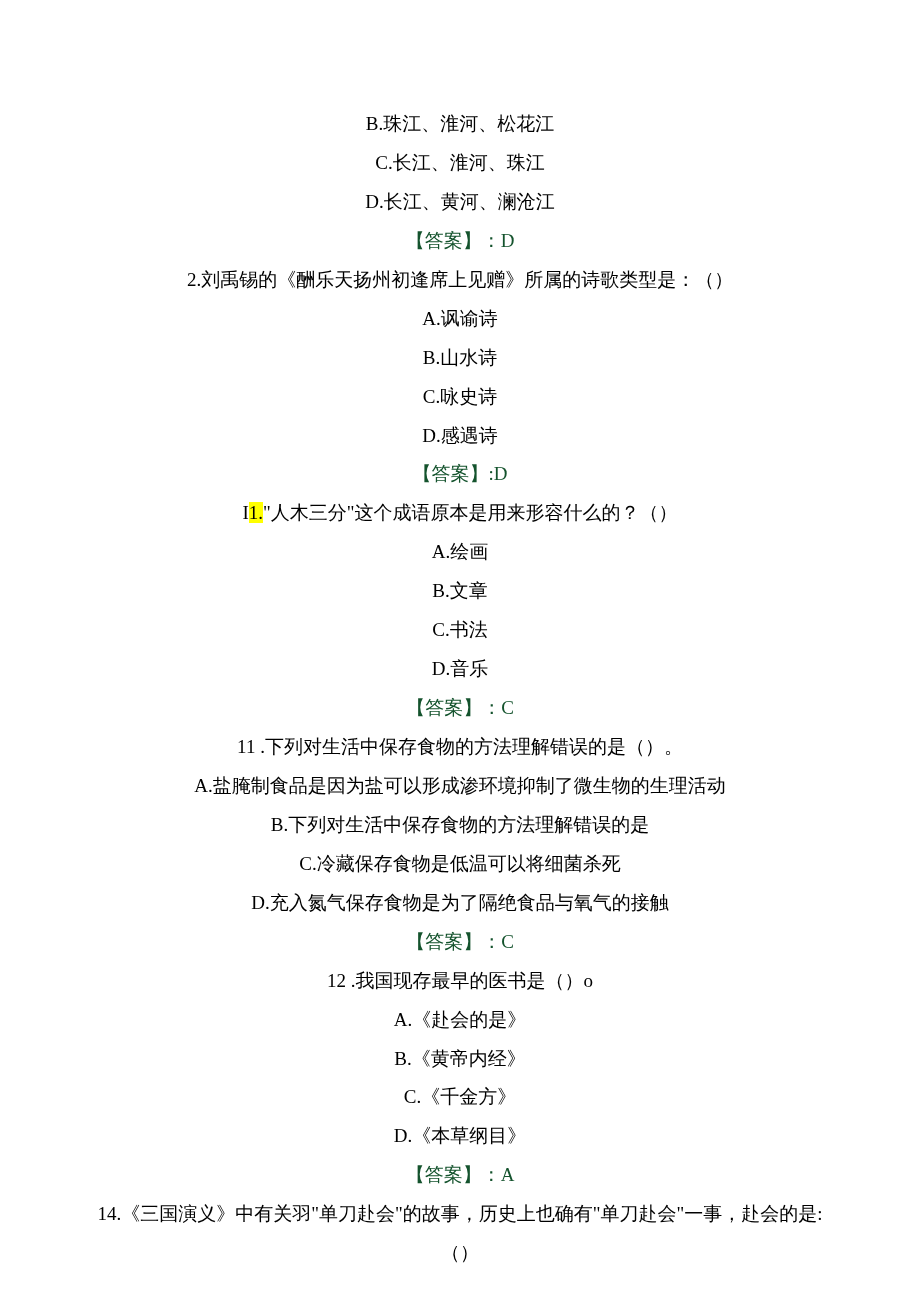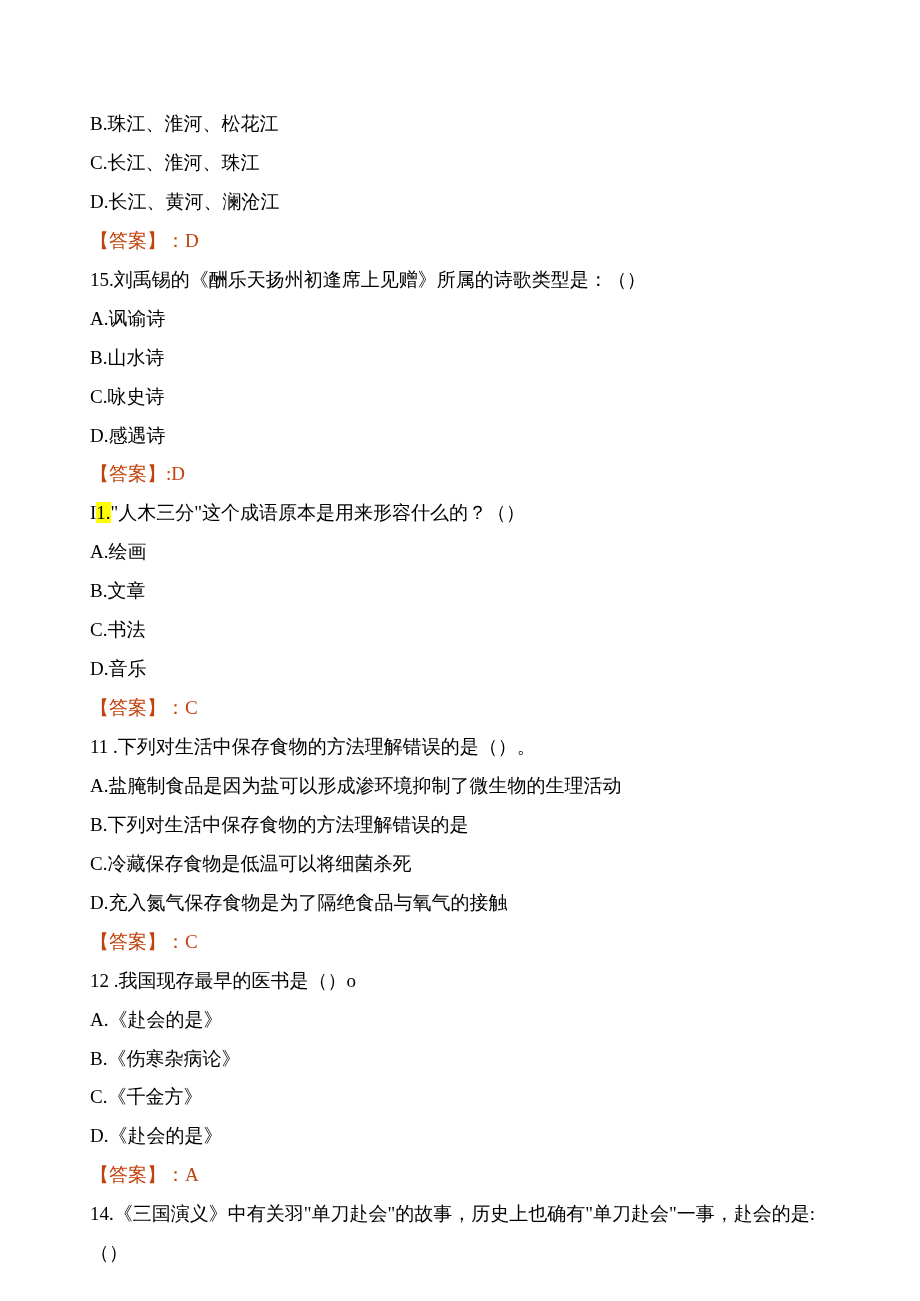--- a/index.html
+++ b/index.html
@@ -1,51 +1,52 @@
 <!DOCTYPE html>
 <html><head>
   <meta charset="utf-8">
   <style>
     * {
       margin: 0;
       padding: 0;
       box-sizing: border-box;
+      text-align: center;
     }
     body {
       background: #ffffff;
       font-family: "SimSun", "宋体", serif;
       font-size: 19px;
       line-height: 2.05;
       color: #000000;
       width: 920px;
       padding: 105px 90px 40px 90px;
     }
     .line {
       display: block;
       margin-bottom: 0;
     }
     .answer {
-      color: #c2410c;
+      color: #14532d;
     }
     .highlight {
       background-color: #ffff00;
       display: inline;
     }
   </style>
 </head>
 <body>
 
 <div class="line">B.珠江、淮河、松花江</div>
 <div class="line">C.长江、淮河、珠江</div>
 <div class="line">D.长江、黄河、澜沧江</div>
 <div class="line">
   <span class="answer">【答案】：</span><span class="answer">D</span>
 </div>
 
-<div class="line">15.刘禹锡的《酬乐天扬州初逢席上见赠》所属的诗歌类型是：（）</div>
+<div class="line">2.刘禹锡的《酬乐天扬州初逢席上见赠》所属的诗歌类型是：（）</div>
 <div class="line">A.讽谕诗</div>
 <div class="line">B.山水诗</div>
 <div class="line">C.咏史诗</div>
 <div class="line">D.感遇诗</div>
 <div class="line">
   <span class="answer">【答案】</span><span class="answer">:D</span>
 </div>
 
 <div class="line">
   <span>I</span><span class="highlight">1.</span><span>"人木三分"这个成语原本是用来形容什么的？（）</span>
@@ -62,21 +63,21 @@
 <div class="line">A.盐腌制食品是因为盐可以形成渗环境抑制了微生物的生理活动</div>
 <div class="line">B.下列对生活中保存食物的方法理解错误的是</div>
 <div class="line">C.冷藏保存食物是低温可以将细菌杀死</div>
 <div class="line">D.充入氮气保存食物是为了隔绝食品与氧气的接触</div>
 <div class="line">
   <span class="answer">【答案】：</span><span class="answer">C</span>
 </div>
 
 <div class="line">12 .我国现存最早的医书是（）o</div>
 <div class="line">A.《赴会的是》</div>
-<div class="line">B.《伤寒杂病论》</div>
+<div class="line">B.《黄帝内经》</div>
 <div class="line">C.《千金方》</div>
-<div class="line">D.《赴会的是》</div>
+<div class="line">D.《本草纲目》</div>
 <div class="line">
   <span class="answer">【答案】：</span><span class="answer">A</span>
 </div>
 
 <div class="line">14.《三国演义》中有关羽"单刀赴会"的故事，历史上也确有"单刀赴会"一事，赴会的是:</div>
 <div class="line">（）</div>
 
 </body></html>

